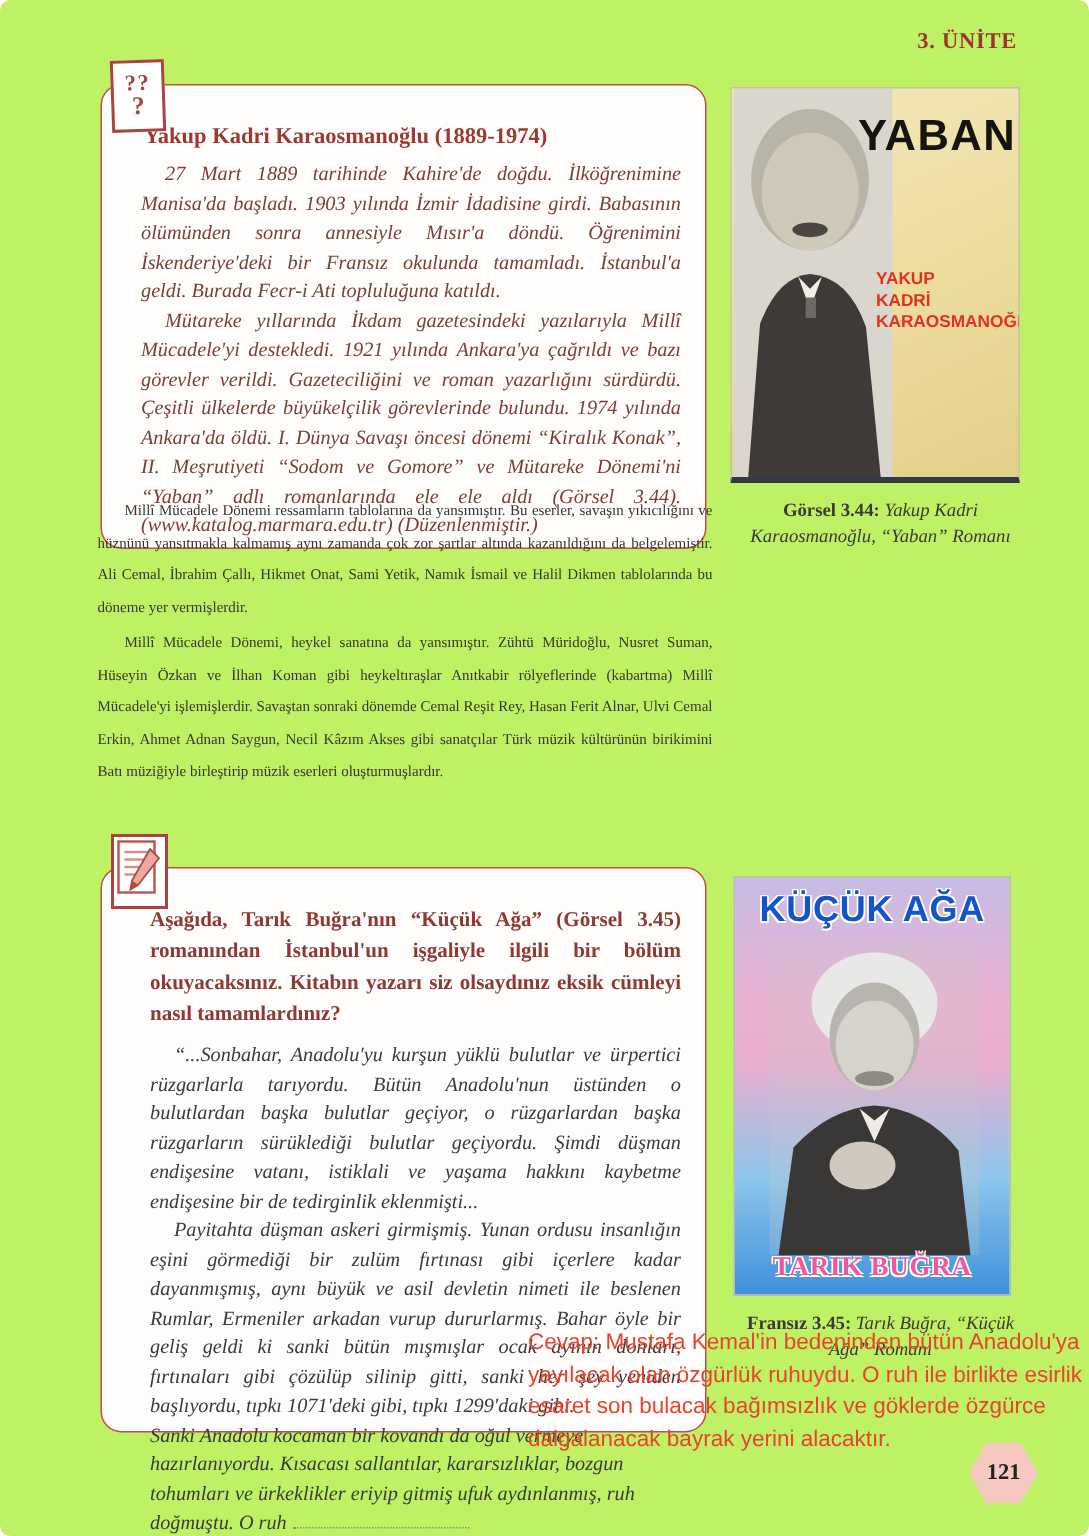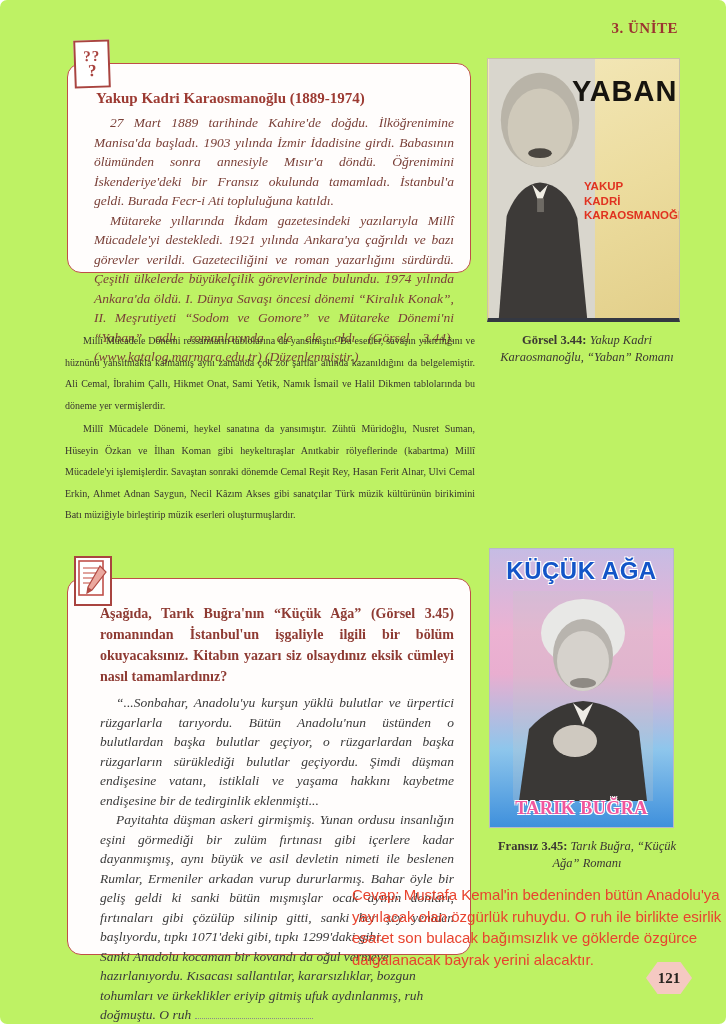--- a/index.html
+++ b/index.html
@@ -84,21 +84,21 @@
     font-family:Liberation Sans, sans-serif; font-weight:bold;
     font-size:11.5px; line-height:14.5px; color:#e03220; white-space:pre-line;
   }
   .figure-caption {
     margin-top:10px; width:200px; text-align:center;
     font-size:12.5px; color:#3c3833; line-height:17px;
   }
   .figure-caption .cap-label { font-weight:bold; }
   .figure-caption .cap-text { font-style:italic;text-align:center; }
 
-  .figure-345 { position:absolute; left:487px; top:548px; width:193px; }
+  .figure-345 { position:absolute; left:487px; top:584px; width:193px; }
   .cover-kucukaga {
     position:relative; width:185px; height:280px; margin-left:2px;
     background:linear-gradient(180deg,#c6bce4 0%,#ecb2d2 30%,#e9aed0 45%,#8ec6ec 72%,#3f90dc 100%);
     border:1px solid #b8b8c8; overflow:hidden;
   }
   .kucukaga-title {
     position:absolute; top:8px; left:0; width:100%; text-align:center;
     font-family:"Liberation Sans", sans-serif; font-weight:bold;
     font-size:24px; color:#1355c8; letter-spacing:.5px;
     text-shadow:-1px -1px 0 #fff, 1px -1px 0 #fff, -1px 1px 0 #fff, 1px 1px 0 #fff;
@@ -115,40 +115,40 @@
 
   
   .answer-overlay {
     position:absolute; left:352px; top:884px; width:372px; z-index:5;
     font-family:"Liberation Sans", sans-serif;
     font-size:15px; line-height:21.5px; color:#e8432e;
   }
 
   
   .page-badge {
-    position:absolute; left:646px; top:962px; width:46px; height:32px;
+    position:absolute; left:646px; top:962px; width:46px; height:40px;
     background:#f5c9c2;
     clip-path:polygon(25% 0%, 75% 0%, 100% 50%, 75% 100%, 25% 100%, 0% 50%);
     display:flex; align-items:center; justify-content:center;
   }
   .page-badge span { font-size:15px; font-weight:bold; color:#26221e; }
 </style>
 </head>
 <body>
 
 <div class="page">
 
   <div class="unit-header">3. ÜNİTE</div>
 
   <div class="box-icon q-icon">
     <span class="q-top">??</span>
     <span class="q-bottom">?</span>
   </div>
 
-  <div class="red-box" style="top:63px; height:210px;">
+  <div class="red-box" style="top:56px; height:310px;">
     <div class="bio-title">Yakup Kadri Karaosmanoğlu (1889-1974)</div>
     <p class="bio-par">27 Mart 1889 tarihinde Kahire'de doğdu. İlköğrenimine Manisa'da başladı. 1903 yılında İzmir İdadisine girdi. Babasının ölümünden sonra annesiyle Mısır'a döndü. Öğrenimini İskenderiye'deki bir Fransız okulunda tamamladı. İstanbul'a geldi. Burada Fecr-i Ati topluluğuna katıldı.</p>
     <p class="bio-par">Mütareke yıllarında İkdam gazetesindeki yazılarıyla Millî Mücadele'yi destekledi. 1921 yılında Ankara'ya çağrıldı ve bazı görevler verildi. Gazeteciliğini ve roman yazarlığını sürdürdü. Çeşitli ülkelerde büyükelçilik görevlerinde bulundu. 1974 yılında Ankara'da öldü. I. Dünya Savaşı öncesi dönemi “Kiralık Konak”, II. Meşrutiyeti “Sodom ve Gomore” ve Mütareke Dönemi'ni “Yaban” adlı romanlarında ele ele aldı (Görsel 3.44). (www.katalog.marmara.edu.tr) (Düzenlenmiştir.)</p>
   </div>
 
   <div class="figure-344">
     <div class="cover-yaban">
       <svg class="photo" viewBox="0 0 108 264">
         <rect x="0" y="0" width="108" height="264" fill="#d9d6cd"></rect>
         <rect x="0" y="0" width="108" height="264" fill="url(#)" opacity="0"></rect>

